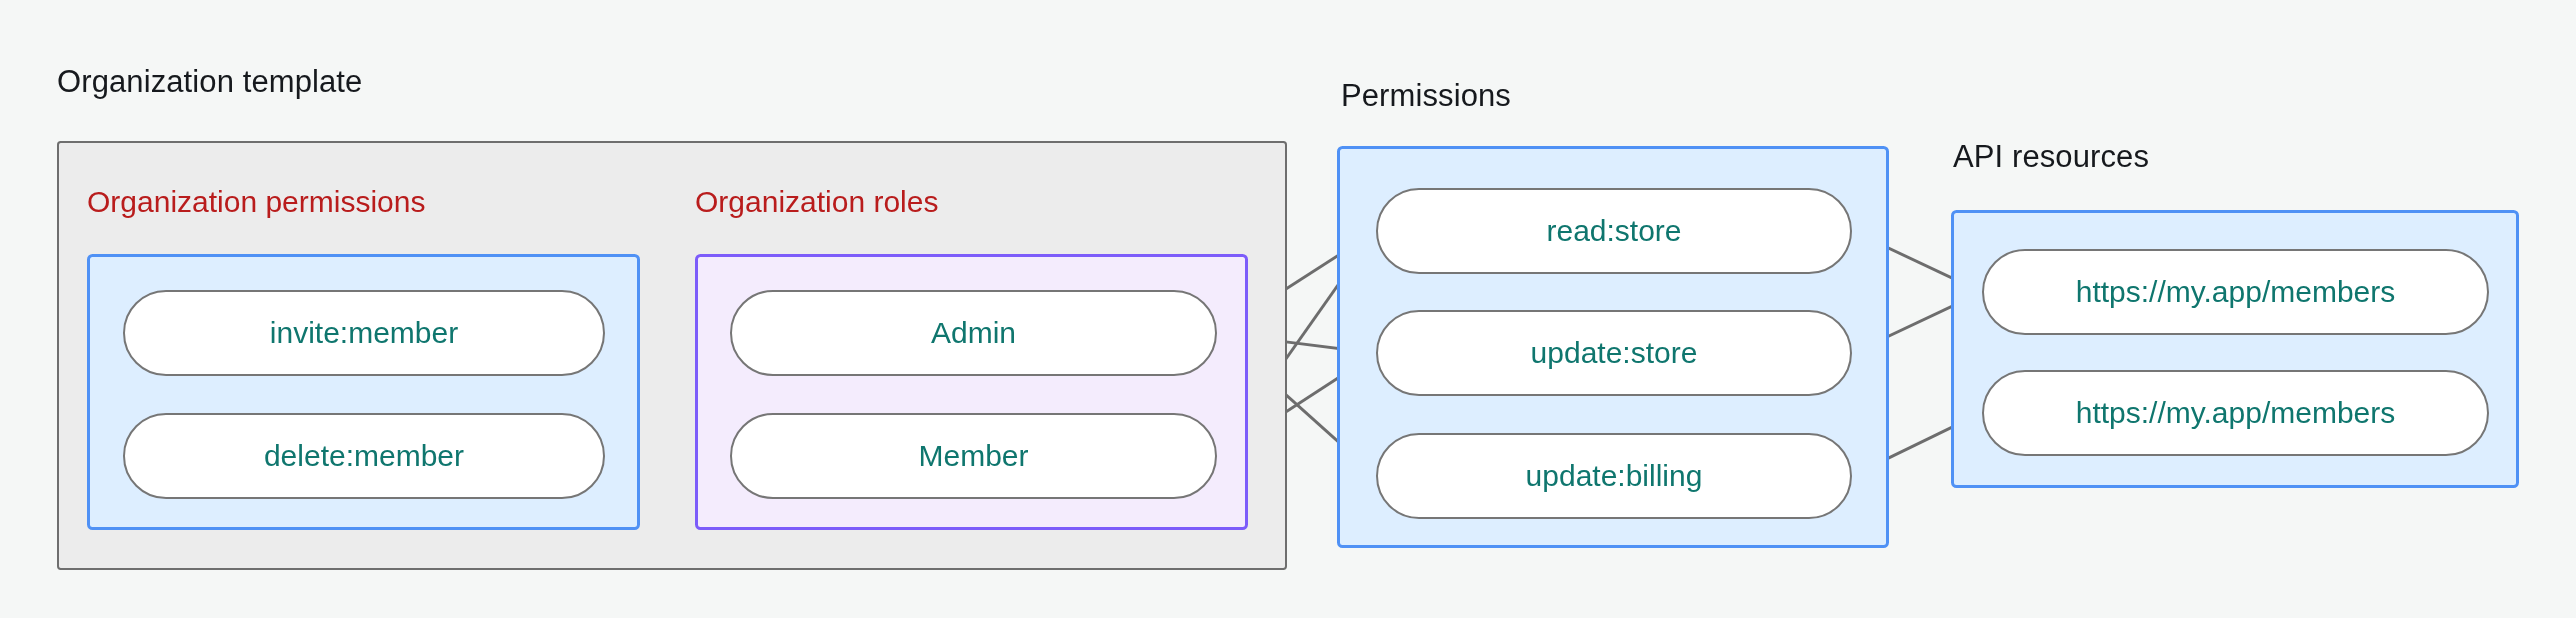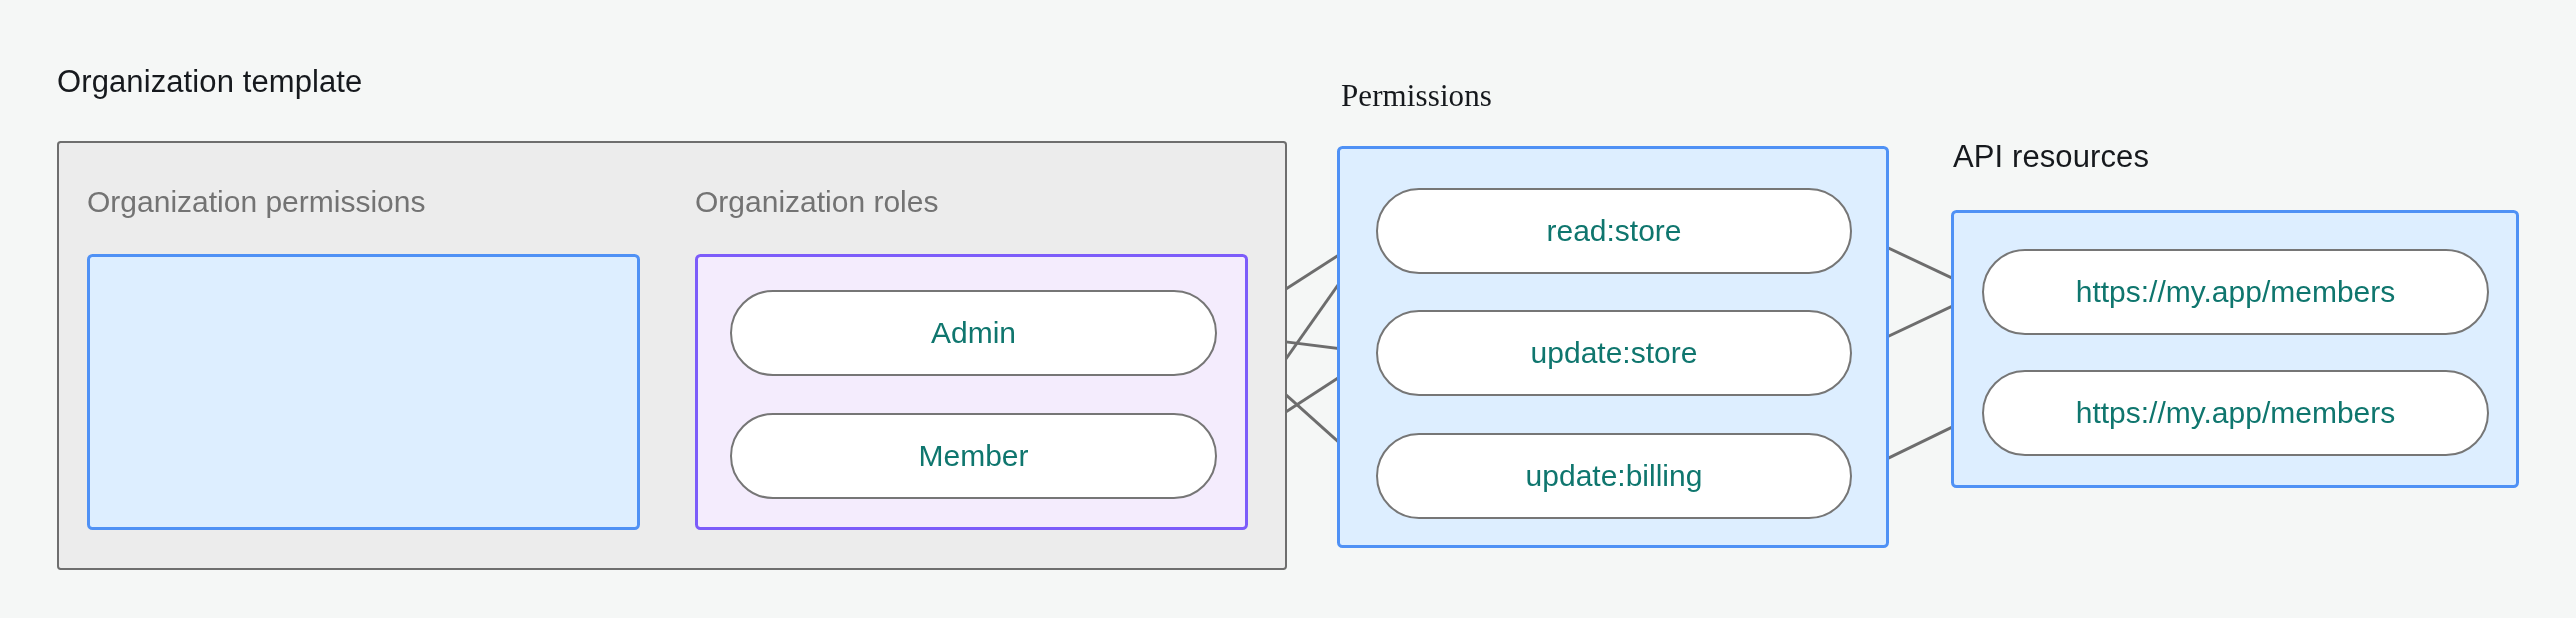--- a/index.html
+++ b/index.html
@@ -26,21 +26,21 @@
     position: absolute;
     font-size: 31px;
     color: #16191d;
     letter-spacing: 0.1px;
     white-space: nowrap;
     line-height: 1;
   }
   .sub-label {
     position: absolute;
     font-size: 30px;
-    color: #737373;
+    color: #b91c1c;
     white-space: nowrap;
     line-height: 1;
   }
 
   
   .outer-box {
     position: absolute;
     background: #ececec;
     border: 2.7px solid #6e6e6e;
     border-radius: 3.7px;
@@ -118,35 +118,41 @@
   </svg>
 
   <div class="group-label" style="left:57px; top:66px;">Organization template</div>
 
   <div class="outer-box" style="left:57px; top:141px; width:1230px; height:429px;"></div>
 
   <div class="sub-label" style="left:87px; top:187px;">Organization permissions</div>
 
   <div class="blue-box" style="left:87px; top:254px; width:553px; height:276px;"></div>
 
+  <div class="pill" style="left:123px; top:290px; width:482px; height:86px;">
+    <span>invite:member</span>
+  </div>
 
+  <div class="pill" style="left:123px; top:413px; width:482px; height:86px;">
+    <span>delete:member</span>
+  </div>
 
   <div class="sub-label" style="left:695px; top:187px;">Organization roles</div>
 
   <div class="purple-box" style="left:695px; top:254px; width:553px; height:276px;"></div>
 
   <div class="pill" style="left:730px; top:290px; width:487px; height:86px;">
     <span>Admin</span>
   </div>
 
   <div class="pill" style="left:730px; top:413px; width:487px; height:86px;">
     <span>Member</span>
   </div>
 
-  <div class="group-label" style="left:1341px; top:80px;font-family:Liberation Serif, serif;">Permissions</div>
+  <div class="group-label" style="left:1341px; top:80px;">Permissions</div>
 
   <div class="blue-box" style="left:1337px; top:146px; width:552px; height:402px;"></div>
 
   <div class="pill" style="left:1376px; top:188px; width:476px; height:86px;">
     <span>read:store</span>
   </div>
 
   <div class="pill" style="left:1376px; top:310px; width:476px; height:86px;">
     <span>update:store</span>
   </div>

